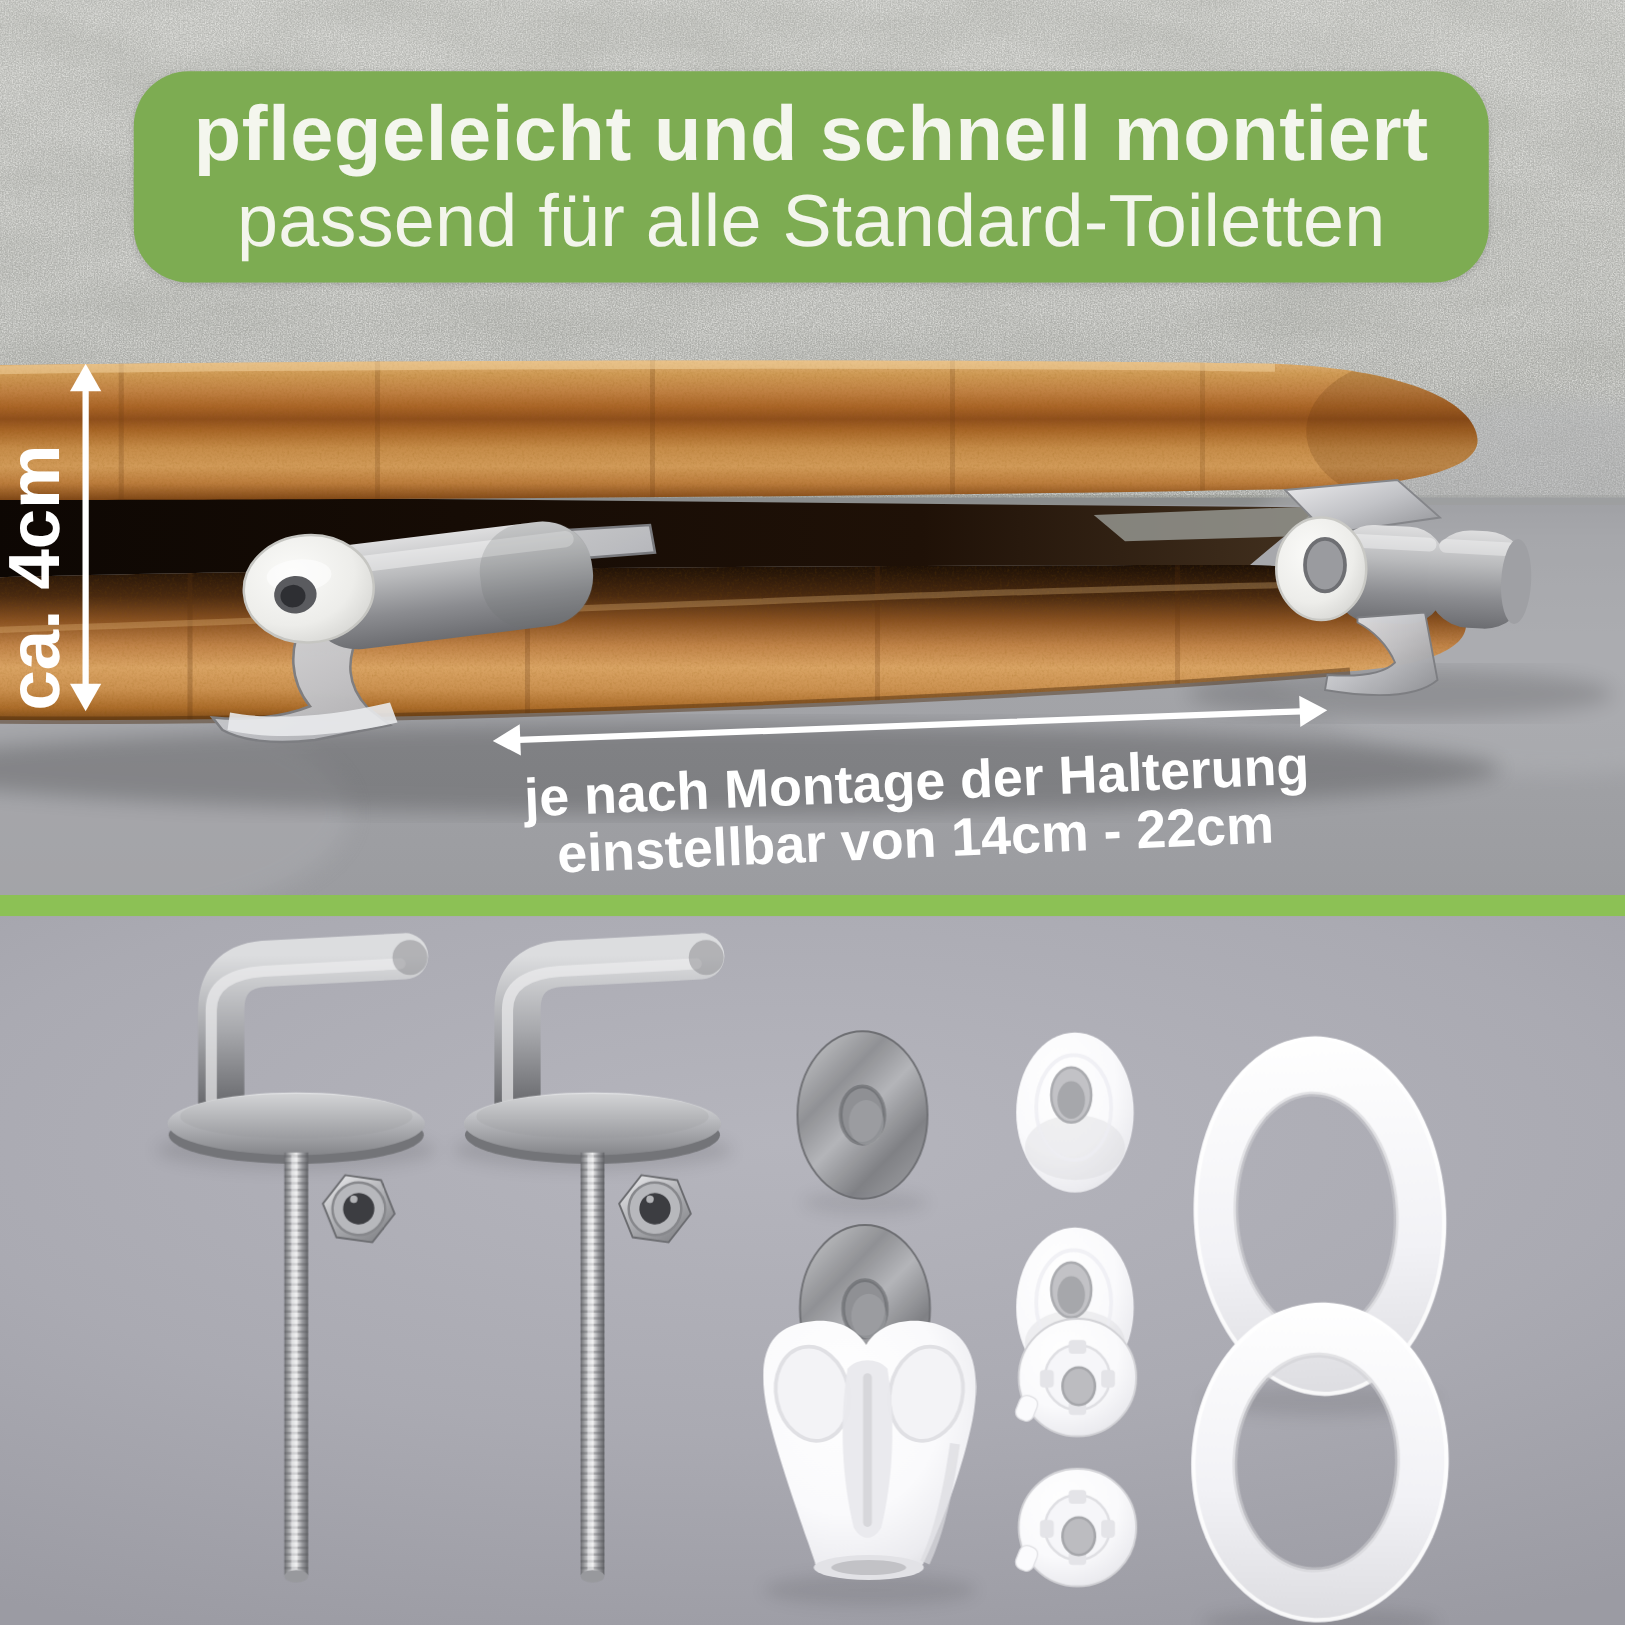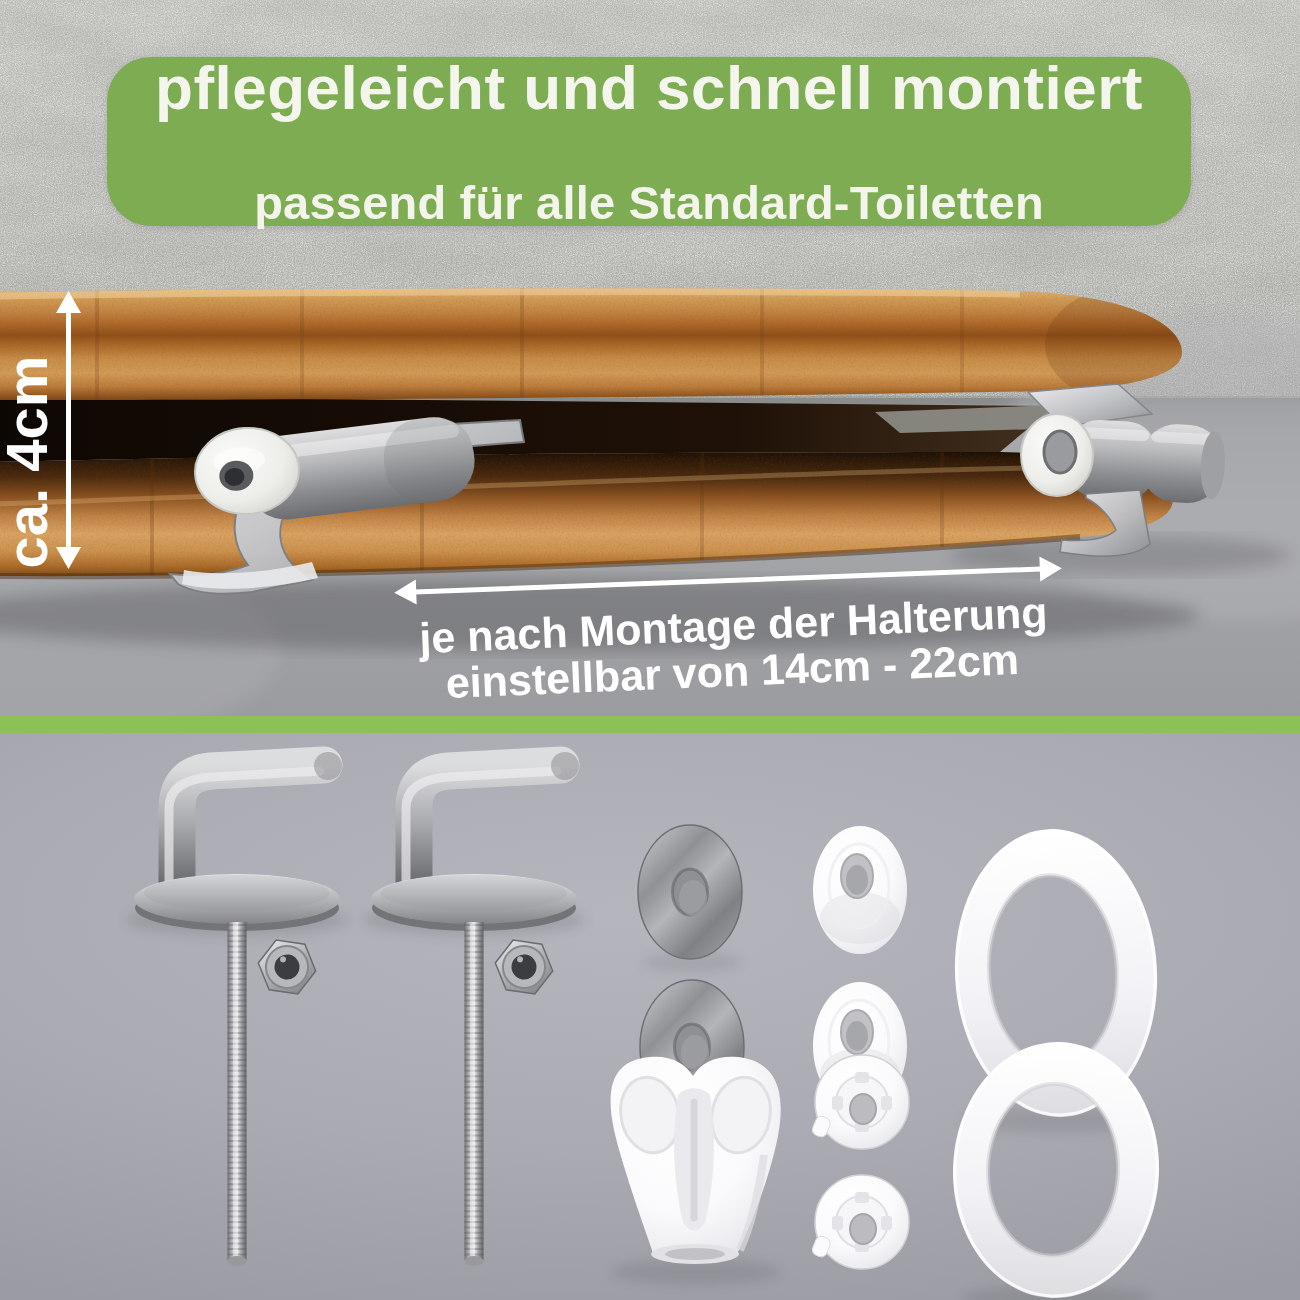--- a/index.html
+++ b/index.html
@@ -4,25 +4,25 @@
 <style>
   html,body{margin:0;padding:0;background:#7e7f83;}
   .canvas{
     position:relative;width:1300px;height:1300px;overflow:hidden;
     font-family:"Liberation Sans",sans-serif;background:#a9aaae;
   }
   .photo-svg{position:absolute;left:0;top:0;display:block;}
   .banner{
     position:absolute;left:107px;top:57px;width:1084px;height:169px;
     background:#7dac52;border-radius:44px;
-    display:flex;flex-direction:column;align-items:center;justify-content:space-between;
+    display:flex;flex-direction:column;align-items:center;justify-content:center;
     gap:9px;box-shadow:0 2px 6px rgba(0,0,0,0.12);
   }
   .banner-line1{font-size:62px;font-weight:bold;color:#f4f6ee;letter-spacing:.5px;line-height:1;}
-  .banner-line2{font-size:47px;font-weight:bold;color:#f3f5ec;letter-spacing:.2px;line-height:1;}
+  .banner-line2{font-size:59px;font-weight:normal;color:#f3f5ec;letter-spacing:.2px;line-height:1;}
   .divider{position:absolute;left:0;top:716px;width:1300px;height:17px;background:#8cc155;}
   .hardware{
     position:absolute;left:0;top:733px;width:1300px;height:567px;
     background:radial-gradient(95% 75% at 48% 32%, #b5b5bd 0%, #aaaab2 55%, #9b9ba3 100%);
   }
   .hardware svg{position:absolute;left:0;top:0;display:block;}
   text{font-family:"Liberation Sans",sans-serif;}
 </style>
 </head>
 <body>

